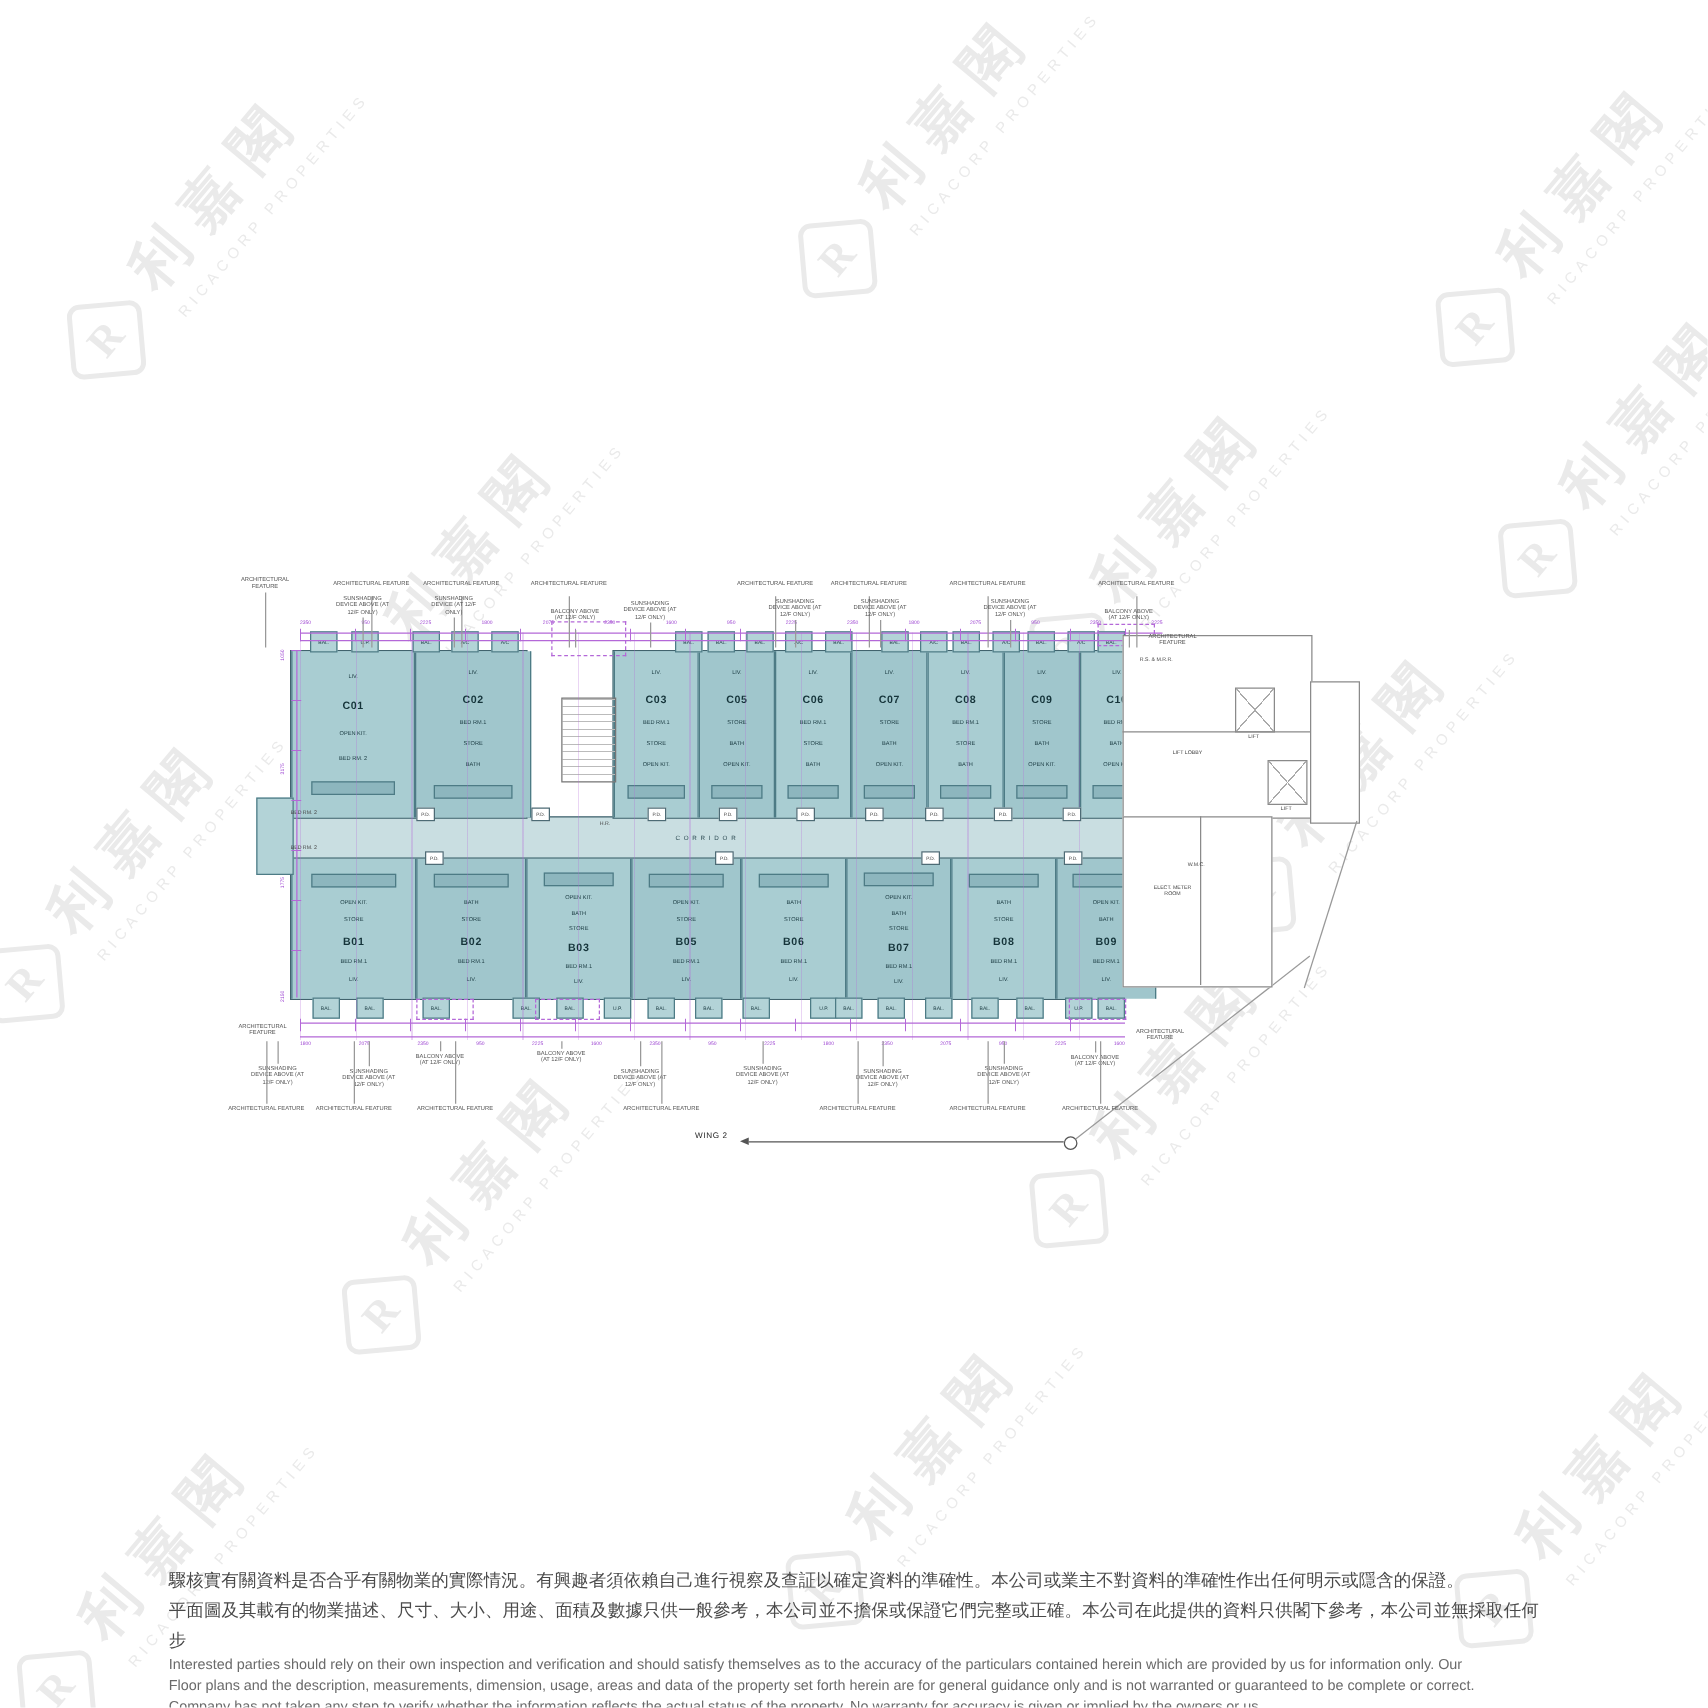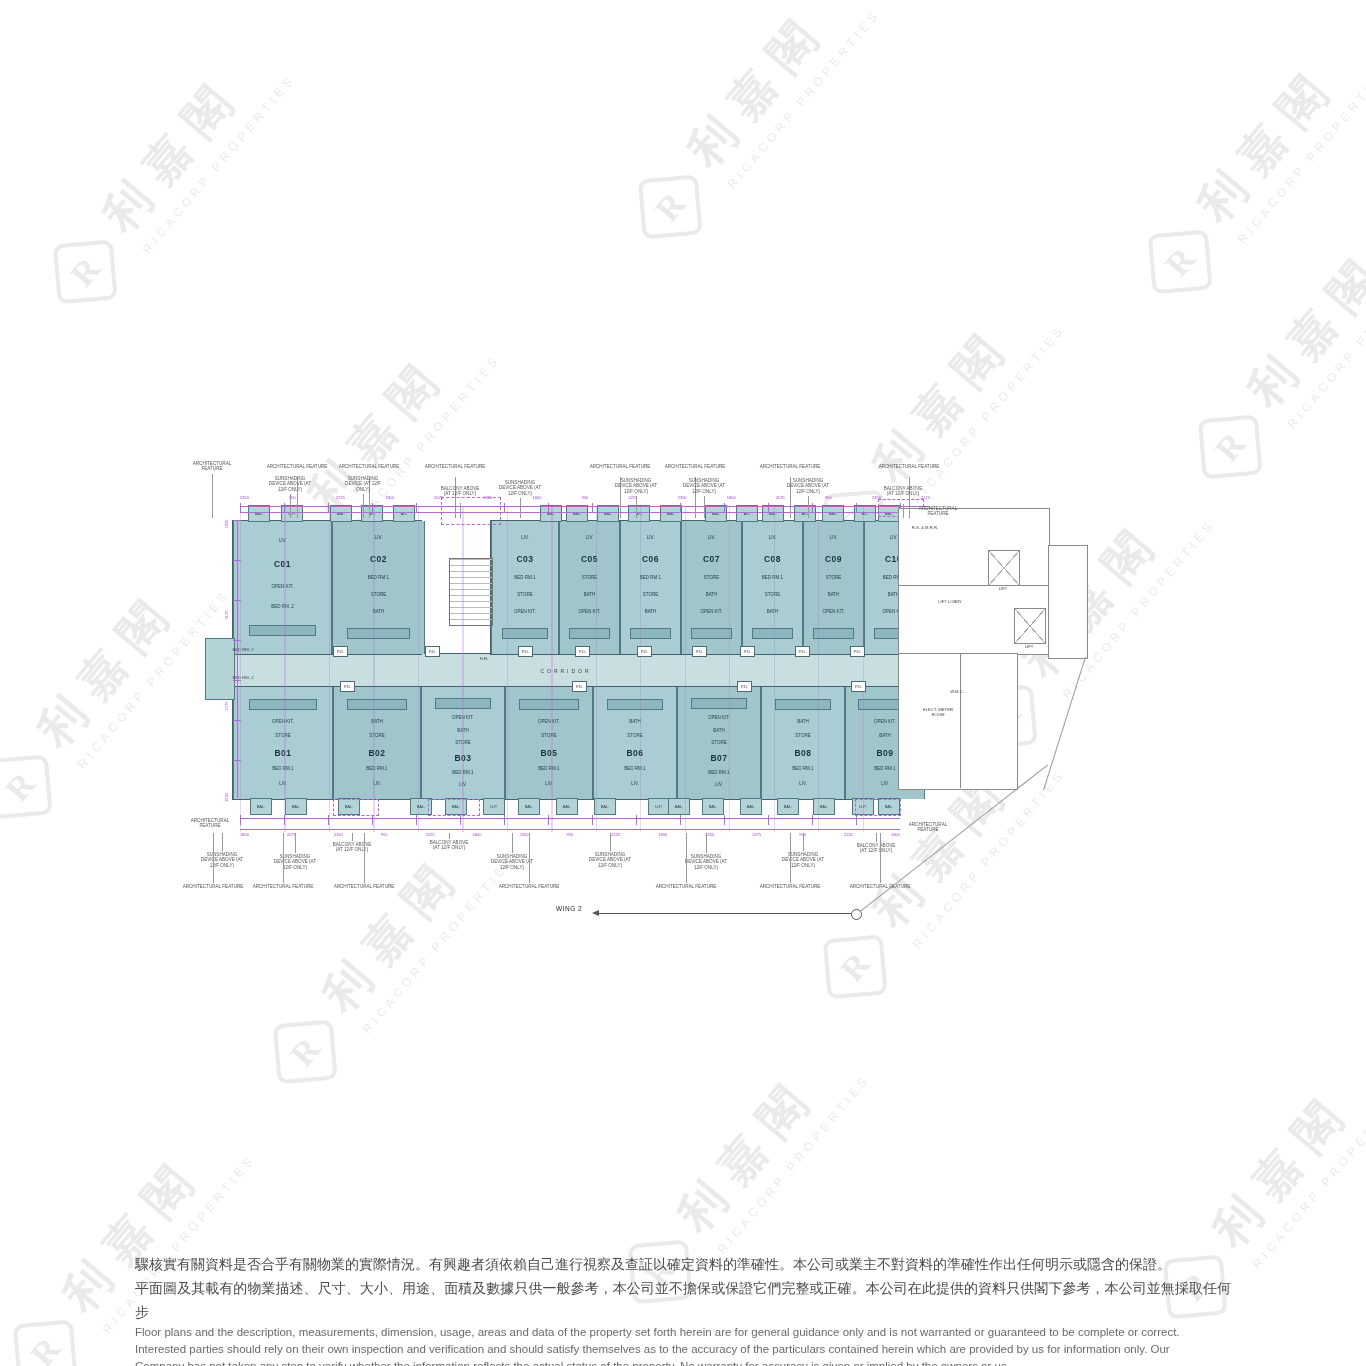--- a/index.html
+++ b/index.html
@@ -527,17 +527,17 @@
       <div class="lead" style="left: 686px; top: 833px; width: 0px; height: 50px;"></div>
       <div class="ann" style="left: 790px; top: 884px; width: 62px;">ARCHITECTURAL FEATURE</div>
       <div class="lead" style="left: 790px; top: 833px; width: 0px; height: 50px;"></div>
       <div class="ann" style="left: 880px; top: 884px; width: 62px;">ARCHITECTURAL FEATURE</div>
       <div class="lead" style="left: 880px; top: 833px; width: 0px; height: 50px;"></div>
     </div>
 
   <div id="disclaimer">
     <p class="zh">驟核實有關資料是否合乎有關物業的實際情況。有興趣者須依賴自己進行視察及查証以確定資料的準確性。本公司或業主不對資料的準確性作出任何明示或隱含的保證。</p>
     <p class="zh">平面圖及其載有的物業描述、尺寸、大小、用途、面積及數據只供一般參考，本公司並不擔保或保證它們完整或正確。本公司在此提供的資料只供閣下參考，本公司並無採取任何步</p>
+    <p class="en">Interested parties should rely on their own inspection and verification and should satisfy themselves as to the accuracy of the particulars contained herein which are provided by us for information only.  Our</p>
     <p class="en">Floor plans and the description, measurements, dimension, usage, areas and data of the property set forth herein are for general guidance only and is not warranted or guaranteed to be complete or correct.</p>
-    <p class="en">Interested parties should rely on their own inspection and verification and should satisfy themselves as to the accuracy of the particulars contained herein which are provided by us for information only.  Our</p>
     <p class="en">Company has not taken any step to verify whether the information reflects the actual status of the property.  No warranty for accuracy is given or implied by the owners or us.</p>
   </div>
 </div>
 
 </body></html>

